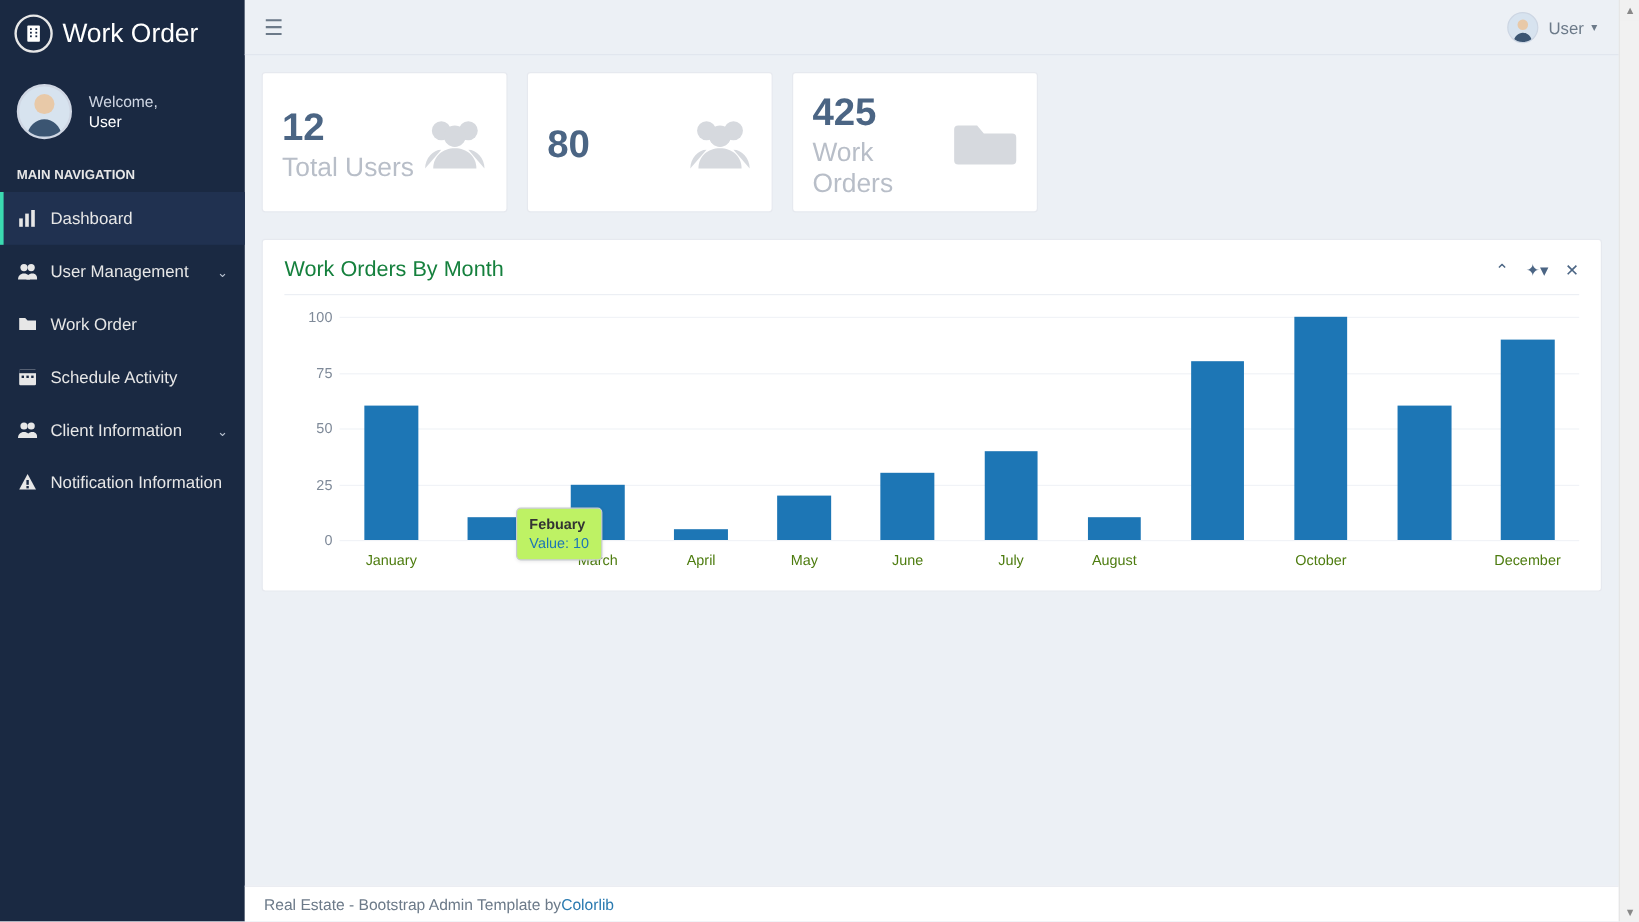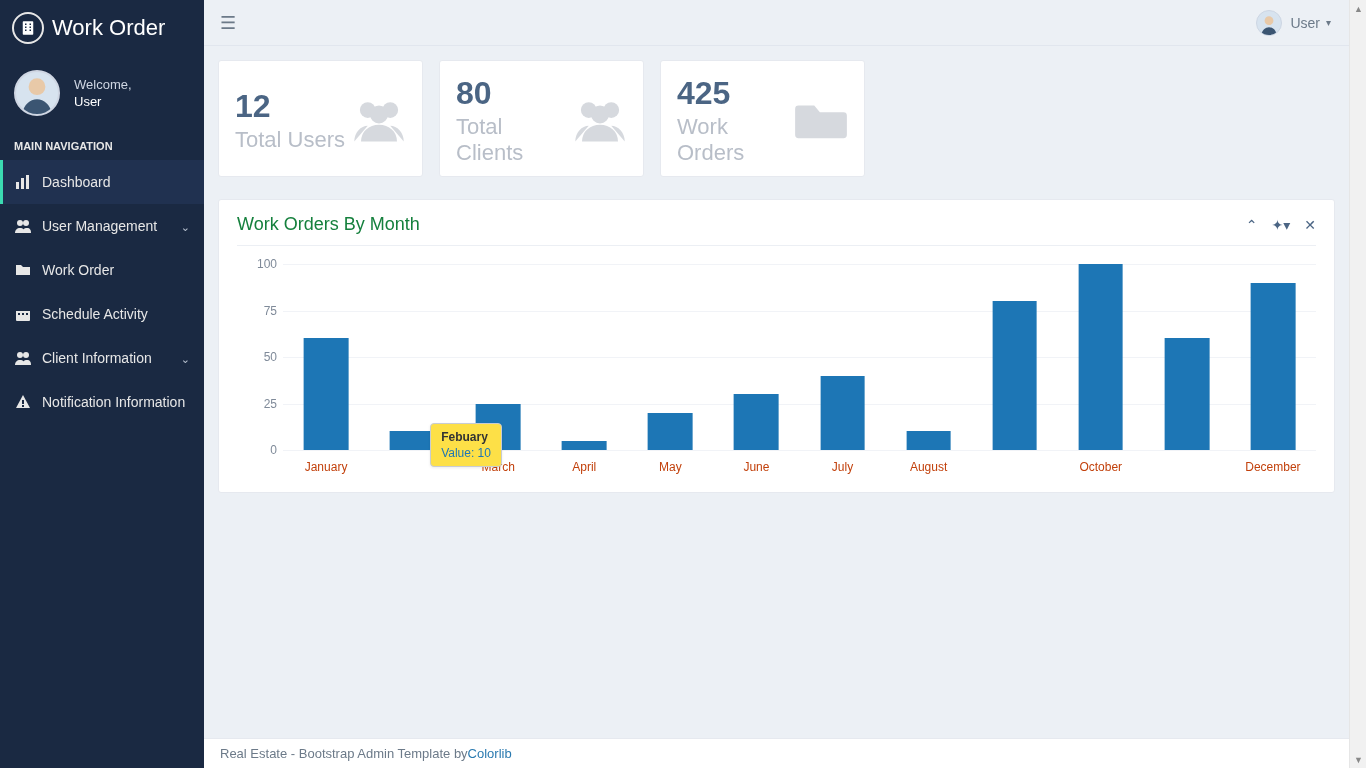--- a/index.html
+++ b/index.html
@@ -134,24 +134,24 @@
 
 .chart-wrap { position: relative; height: 210px; margin-top: 18px; }
 .y-axis { position: absolute; left: 0; top: 0; bottom: 24px; width: 46px; }
 .y-tick { position: absolute; right: 6px; transform: translateY(-50%); font-size: 12px; color: #7f8a99; }
 .grid { position: absolute; left: 46px; right: 0; top: 0; bottom: 24px; }
 .gridline { position: absolute; left: 0; right: 0; border-top: 1px solid #f1f3f7; }
 .bars { position: absolute; left: 46px; right: 0; top: 0; bottom: 24px; display: flex; }
 .bar-slot { flex: 1; position: relative; }
 .bar { position: absolute; bottom: 0; left: 50%; transform: translateX(-50%); width: 52%; background: #1d76b5; }
 .x-axis { position: absolute; left: 46px; right: 0; bottom: 0; display: flex; }
-.x-label { flex: 1; text-align: center; font-size: 12px; color: #c2410c; }
+.x-label { flex: 1; text-align: center; font-size: 12px; color: #4d7c0f; }
 .tooltip-box {
   position: absolute;
-  background: #fde047;
+  background: #bef264;
   border: 1px solid #c8ccd2;
   border-radius: 4px;
   padding: 6px 10px;
   font-size: 12px;
   color: #333;
   box-shadow: 0 1px 3px rgba(0,0,0,0.08);
   white-space: nowrap;
 }
 .tooltip-title { font-weight: 700; color: #333; }
 .tooltip-value { color: #1d76b5; margin-top: 2px; text-align: right; }
@@ -312,21 +312,20 @@
             <circle cx="34" cy="12" r="7"></circle>
             <circle cx="24" cy="16" r="8"></circle>
             <path d="M2 40c0-8 6-14 12-14"></path>
             <path d="M46 40c0-8-6-14-12-14"></path>
             <path d="M8 40c0-9 7-15 16-15s16 6 16 15"></path>
           </svg></div>
       </div>
       <div class="card">
         <div class="card-left">
           <div class="card-num">80</div>
-          <div class="card-label">Total Clients</div>
         </div>
         <div class="card-icon"><svg viewBox="0 0 48 40">
             <circle cx="14" cy="12" r="7"></circle>
             <circle cx="34" cy="12" r="7"></circle>
             <circle cx="24" cy="16" r="8"></circle>
             <path d="M2 40c0-8 6-14 12-14"></path>
             <path d="M46 40c0-8-6-14-12-14"></path>
             <path d="M8 40c0-9 7-15 16-15s16 6 16 15"></path>
           </svg></div>
       </div>

